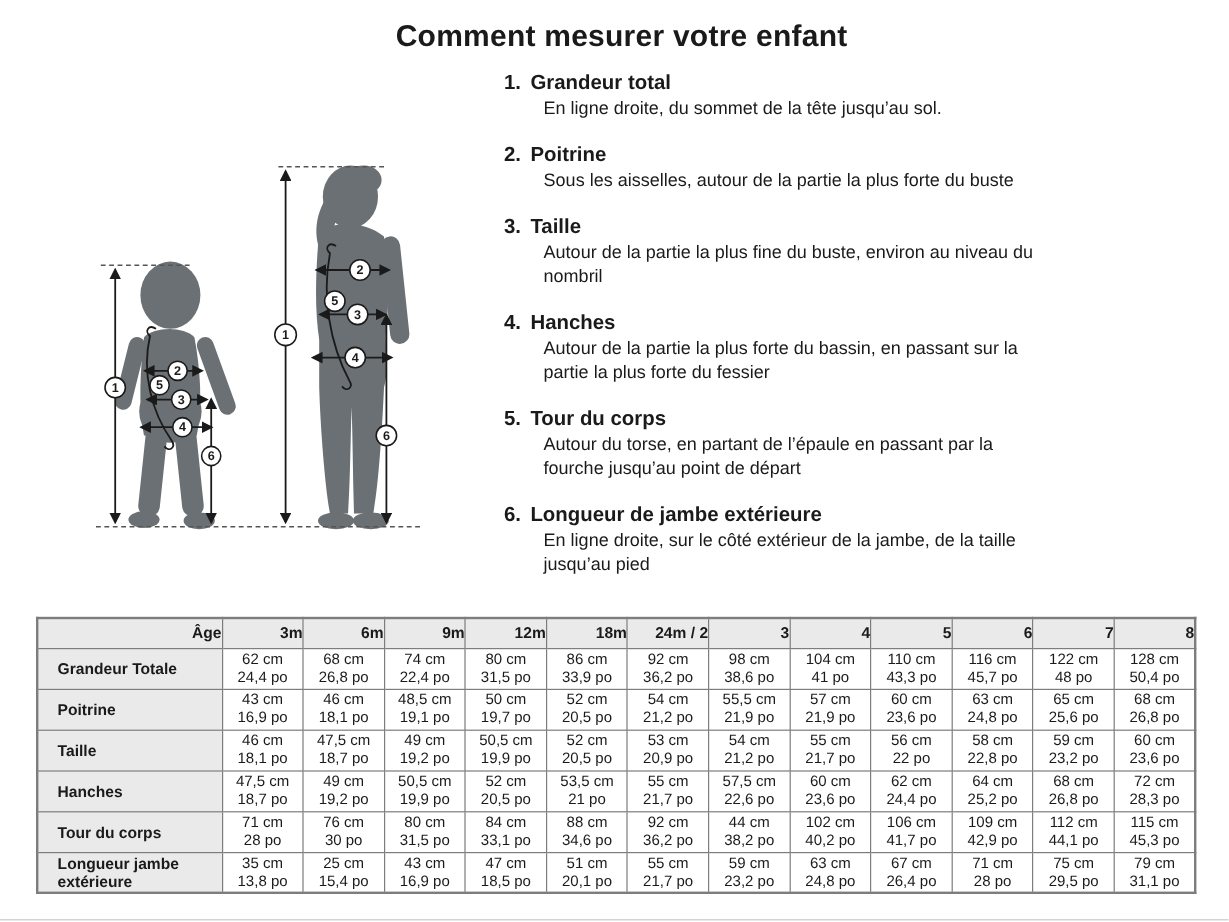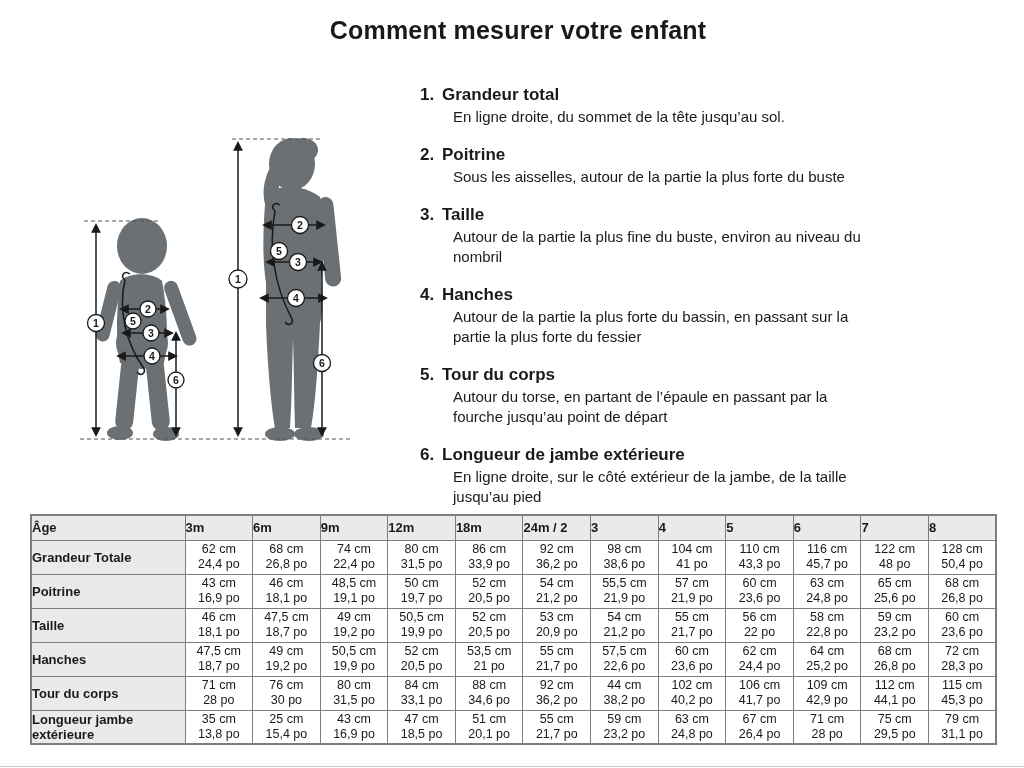--- a/index.html
+++ b/index.html
@@ -23,47 +23,47 @@
     letter-spacing: 0.2px;
     padding-left: 12px;
   }
   
   .diagram-wrap { position: absolute; left: 60px; top: 105px; width: 360px; height: 400px; }
   .fig-label { position: absolute; width: 120px; text-align: center; font-size: 21px; font-weight: bold; }
   .fig-label.baby  { left: 82px;  top: 470px; }
   .fig-label.child { left: 228px; top: 470px; }
   .marker-num { font-size: 10.5px; font-weight: bold; fill: #1a1a1a; }
   
-  .instructions { position: absolute; left: 420px; top: 84px; width: 430px; }
+  .instructions { position: absolute; left: 420px; top: 58px; width: 430px; }
   .instr-item { margin-bottom: 17px; }
   .instr-head { font-size: 17px; font-weight: bold; line-height: 21px; margin-bottom: 2px; }
   .instr-num { display: inline-block; width: 22px; }
   .instr-desc { font-size: 15px; line-height: 20px; margin-left: 33px; width: 408px; }
   
   .table-wrap { position: absolute; left: 30px; top: 514px; }
   table.size-table {
     border-collapse: collapse;
     table-layout: fixed;
     width: 965px;
     border: 2px solid #7d7d7d;
   }
   .size-table th, .size-table td { border: 1px solid #7d7d7d; }
   .size-table thead th {
     background: #eaeaea;
     font-size: 13px;
     font-weight: bold;
     height: 25px;
-    text-align: left;
+    text-align: right;
   }
   .size-table td.row-label {
     background: #eaeaea;
     font-size: 13px;
     font-weight: bold;
     text-align: left;
-    padding: 0 0;
+    padding: 0 16px;
   }
   .size-table td.val {
     height: 34px;
     text-align: center;
     font-size: 12.5px;
     line-height: 15px;
     padding: 1px 0;
     background: #ffffff;
   }
   .page-bottom-border {

